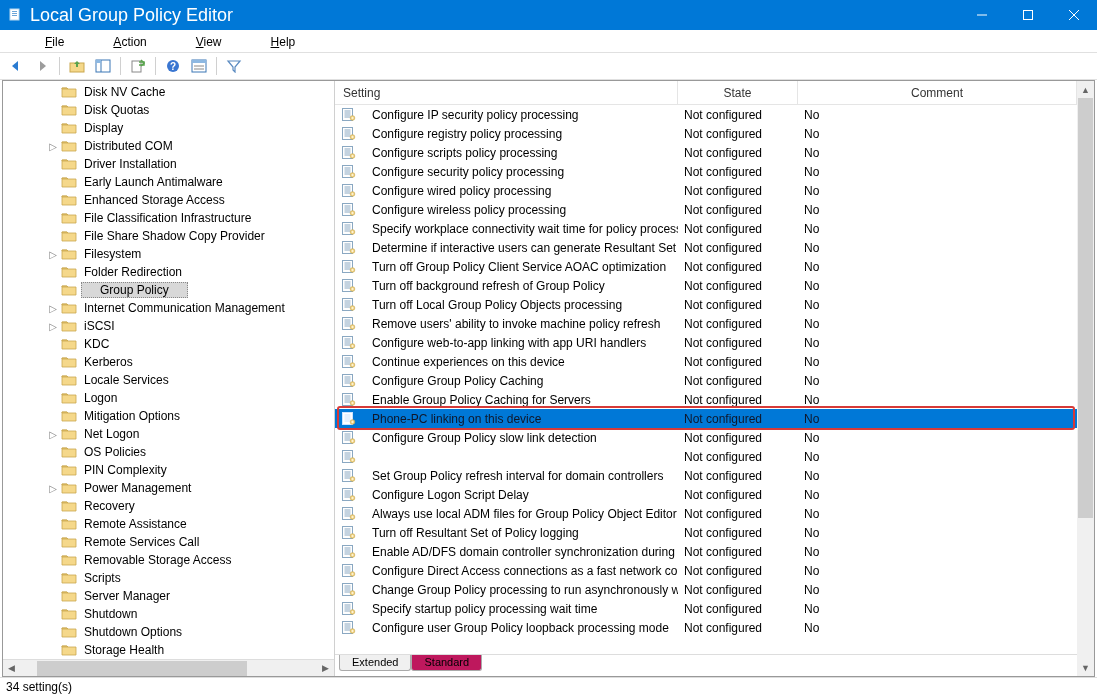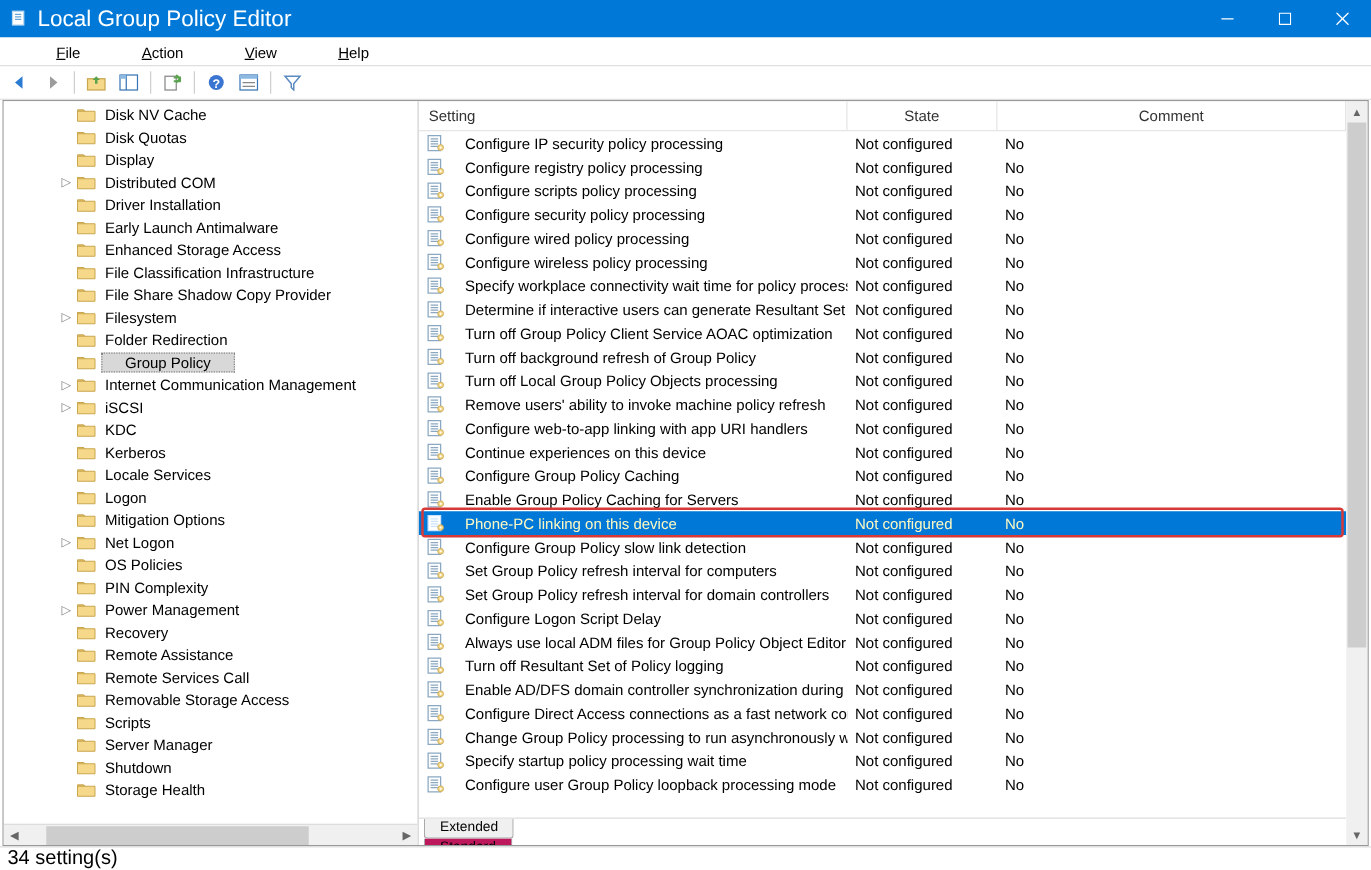--- a/index.html
+++ b/index.html
@@ -31,27 +31,27 @@
 .list-header .col { padding: 4px 8px; display:flex; align-items:center; border-right: 1px solid #e5e5e5; color: #333; }
 .col-setting { flex: 0 0 343px; }
 .col-state { flex: 0 0 120px; justify-content: center; }
 .col-comment { flex: 1; justify-content: center; }
 .list-body { flex: 1; overflow: hidden; position: relative; }
 .list-row { display: flex; height: 19px; align-items: center; cursor: default; }
 .list-row .cell { padding: 0 8px 0 6px; white-space: nowrap; overflow: hidden; text-overflow: ellipsis; }
 .list-row .cell-setting { flex: 0 0 343px; display: flex; align-items: center; gap: 16px; }
 .list-row .cell-state { flex: 0 0 120px; }
 .list-row .cell-comment { flex: 1; }
-.list-row.highlighted { background: #0078d7; color: #fef9c3; }
+.list-row.highlighted { background: #0078d7; color: #0f172a; }
 .highlight-box { position: absolute; border: 2px solid #d63a38; pointer-events: none; z-index: 5; border-radius: 3px;}
 .setting-icon { width: 15px; height: 15px; flex-shrink: 0; }
-.tabs { height: 22px; display: flex; align-items: flex-start; padding-left: 4px; border-top: 1px solid #ddd; background: #fff; flex-direction: column; }
+.tabs { height: 22px; display: flex; align-items: flex-start; padding-left: 4px; border-top: 1px solid #ddd; background: #fff; }
 .tab { padding: 1px 12px 2px; border: 1px solid #aaa; border-top: none; font-size: 11px; background: #f0f0f0; cursor: default; border-bottom-left-radius: 3px; border-bottom-right-radius: 3px;}
 .tab.active { background: #be185d; }
-.statusbar { height: 18px; padding: 2px 6px; border-top: 1px solid #ddd; font-size: 16px; display:flex; align-items:center; }
+.statusbar { height: 18px; padding: 2px 6px; border-top: 1px solid #ddd; font-size: 12px; display:flex; align-items:center; }
 .scroll-v { width: 17px; background: #f0f0f0; display: flex; flex-direction: column; }
 .scroll-v .arrow { height: 17px; display:flex; align-items:center; justify-content:center; color:#666; font-size:9px;}
 .scroll-v .track { flex: 1; position: relative; }
 .scroll-v .thumb { position: absolute; left: 1px; right: 1px; top: 0; height: 420px; background: #cdcdcd; }
 .list-area { display:flex; flex:1; overflow:hidden; }
 .list-main { flex:1; display:flex; flex-direction:column; overflow:hidden;}
 svg { display: block; }
 </style>
 </head>
 <body>
@@ -454,20 +454,30 @@
           <span class="label">Shutdown</span>
         </div>
         <div class="tree-item">
           <span class="expander"></span>
           <span class="folder-icon">
             <svg width="16" height="14" viewBox="0 0 16 14">
               <path d="M1 3 L1 12 L15 12 L15 4 L7 4 L6 3 Z" fill="#f5d88a" stroke="#c9a74f" stroke-width="0.8"></path>
               <path d="M1 3 L6 3 L7 4 L1 4 Z" fill="#e8c56e" stroke="#c9a74f" stroke-width="0.8"></path>
             </svg>
           </span>
+          <span class="label">Shutdown Options</span>
+        </div>
+        <div class="tree-item">
+          <span class="expander"></span>
+          <span class="folder-icon">
+            <svg width="16" height="14" viewBox="0 0 16 14">
+              <path d="M1 3 L1 12 L15 12 L15 4 L7 4 L6 3 Z" fill="#f5d88a" stroke="#c9a74f" stroke-width="0.8"></path>
+              <path d="M1 3 L6 3 L7 4 L1 4 Z" fill="#e8c56e" stroke="#c9a74f" stroke-width="0.8"></path>
+            </svg>
+          </span>
           <span class="label">Storage Health</span>
         </div>
       </div>
     <div class="tree-scroll-h">
       <div class="arrow">◀</div>
       <div class="thumb"></div>
       <div style="flex:1"></div>
       <div class="arrow">▶</div>
     </div>
   </div>
@@ -812,21 +822,20 @@
                   <svg width="15" height="15" viewBox="0 0 15 15">
                     <rect x="1.5" y="1.5" width="10" height="12" fill="#fefefe" stroke="#8aa8c2"></rect>
                     <line x1="3.5" y1="4" x2="9.5" y2="4" stroke="#8aa8c2"></line>
                     <line x1="3.5" y1="6" x2="9.5" y2="6" stroke="#8aa8c2"></line>
                     <line x1="3.5" y1="8" x2="9.5" y2="8" stroke="#8aa8c2"></line>
                     <line x1="3.5" y1="10" x2="9.5" y2="10" stroke="#8aa8c2"></line>
                     <circle cx="11.5" cy="11" r="2.3" fill="#f5d88a" stroke="#c9a74f" stroke-width="0.7"></circle>
                     <circle cx="11.5" cy="11" r="0.8" fill="#fff"></circle>
                   </svg>
                 </span>
-                <span>Set Group Policy refresh interval for computers</span>
               </div>
               <div class="cell cell-state">Not configured</div>
               <div class="cell cell-comment">No</div>
             </div>
             <div class="list-row">
               <div class="cell cell-setting">
                 <span class="setting-icon">
                   <svg width="15" height="15" viewBox="0 0 15 15">
                     <rect x="1.5" y="1.5" width="10" height="12" fill="#fefefe" stroke="#8aa8c2"></rect>
                     <line x1="3.5" y1="4" x2="9.5" y2="4" stroke="#8aa8c2"></line>

